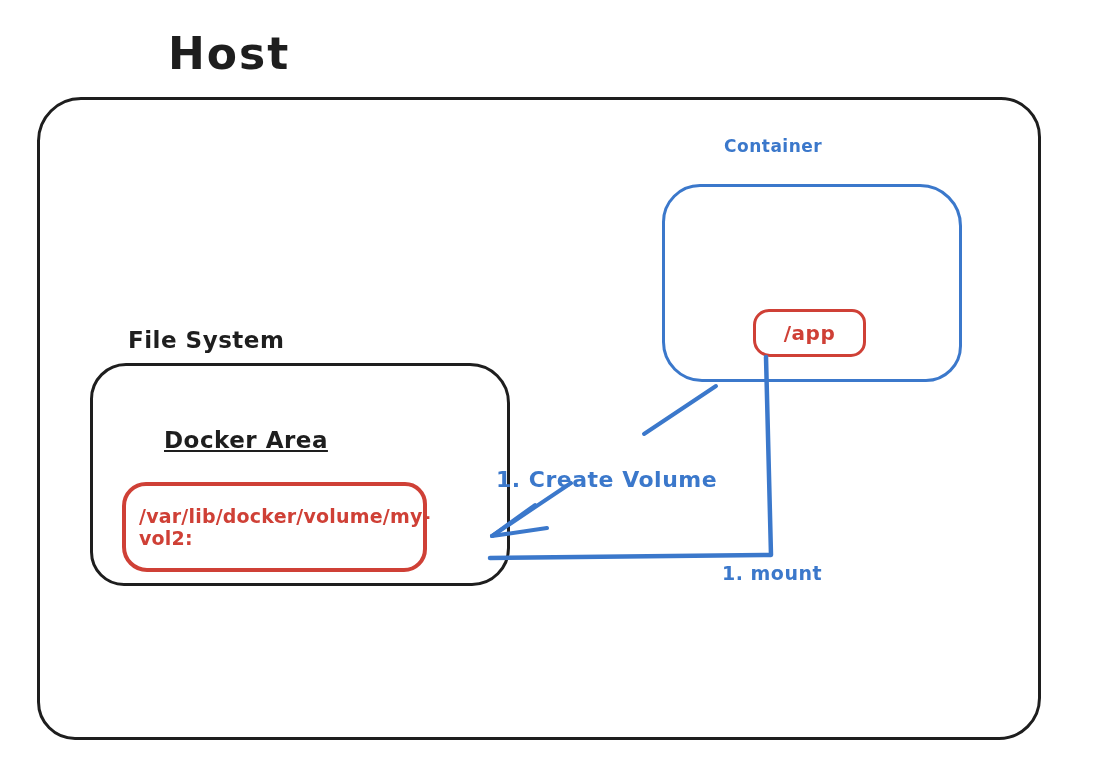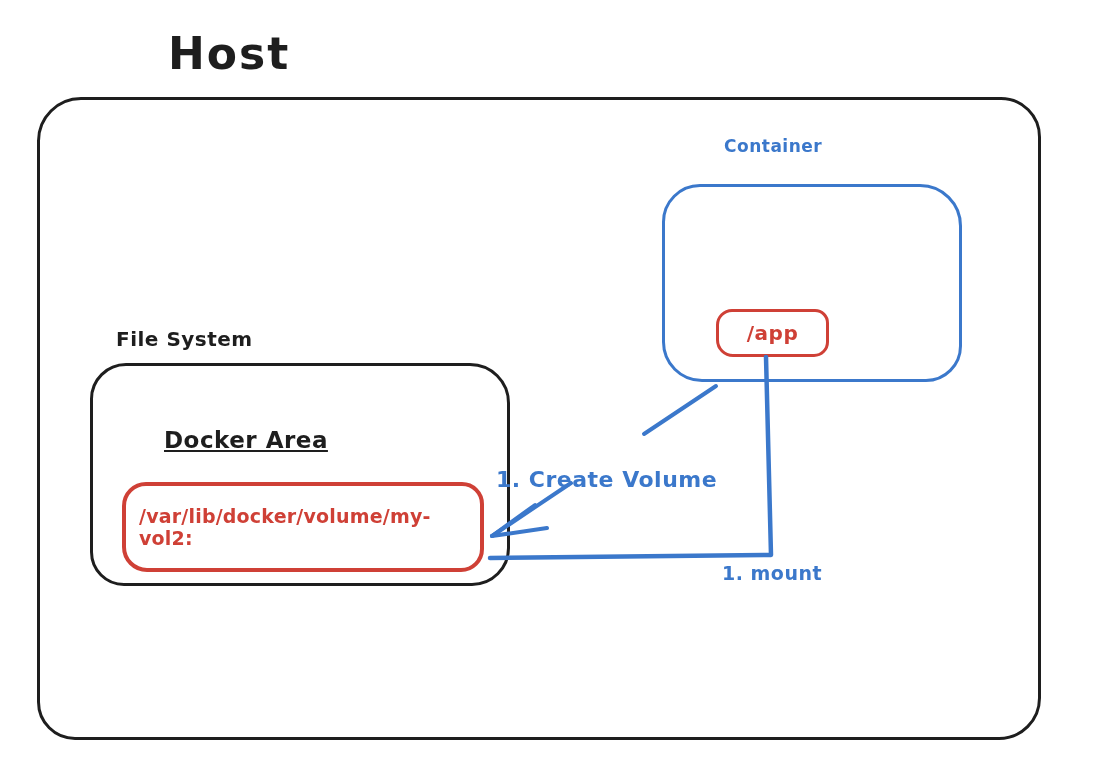--- a/index.html
+++ b/index.html
@@ -60,37 +60,37 @@
     align-items: center;
     justify-content: center;
   }
   .app-box span {
     font-size: 20px;
     font-weight: 600;
     letter-spacing: 0.5px;
   }
   
   .fs-label {
-    left: 116px; top: 327px;
-    font-size: 20px;
+    left: 128px; top: 327px;
+    font-size: 23px;
   }
   .fs-box {
     left: 90px; top: 363px;
     width: 420px; height: 223px;
     border: 3.5px solid;
     border-radius: 36px 40px 38px 34px;
   }
   .docker-area-label {
     left: 164px; top: 427px;
     font-size: 23px;
     text-decoration: underline;
   }
   .volume-box {
     left: 122px; top: 482px;
-    width: 362px; height: 90px;
+    width: 305px; height: 90px;
     border: 4px solid;
     border-radius: 24px 22px 23px 25px;
     display: flex;
     align-items: center;
     padding-left: 13px;
   }
   .volume-box span {
     font-size: 19px;
     font-weight: 600;
     letter-spacing: 0.2px;
@@ -118,21 +118,21 @@
 <div class="canvas">
 
   <div class="label host-title" style="color: rgb(30, 30, 30);">Host</div>
 
   <div class="box host-box" style="border-color: rgb(30, 30, 30);"></div>
 
   <div class="label container-label" style="color: rgb(59, 120, 203);">Container</div>
 
   <div class="box container-box" style="border-color: rgb(59, 120, 203);"></div>
 
-  <div class="box app-box" style="border-color: rgb(207, 64, 54);">
+  <div class="box app-box" style="border-color: rgb(207, 64, 54); margin-left: 37px;">
     <span style="color: rgb(207, 64, 54);">/app</span>
   </div>
 
   <div class="label fs-label" style="color: rgb(30, 30, 30);">File System</div>
 
   <div class="box fs-box" style="border-color: rgb(30, 30, 30);"></div>
 
   <div class="label docker-area-label" style="color: rgb(30, 30, 30);">Docker Area</div>
 
   <div class="box volume-box" style="border-color: rgb(207, 64, 54);">

